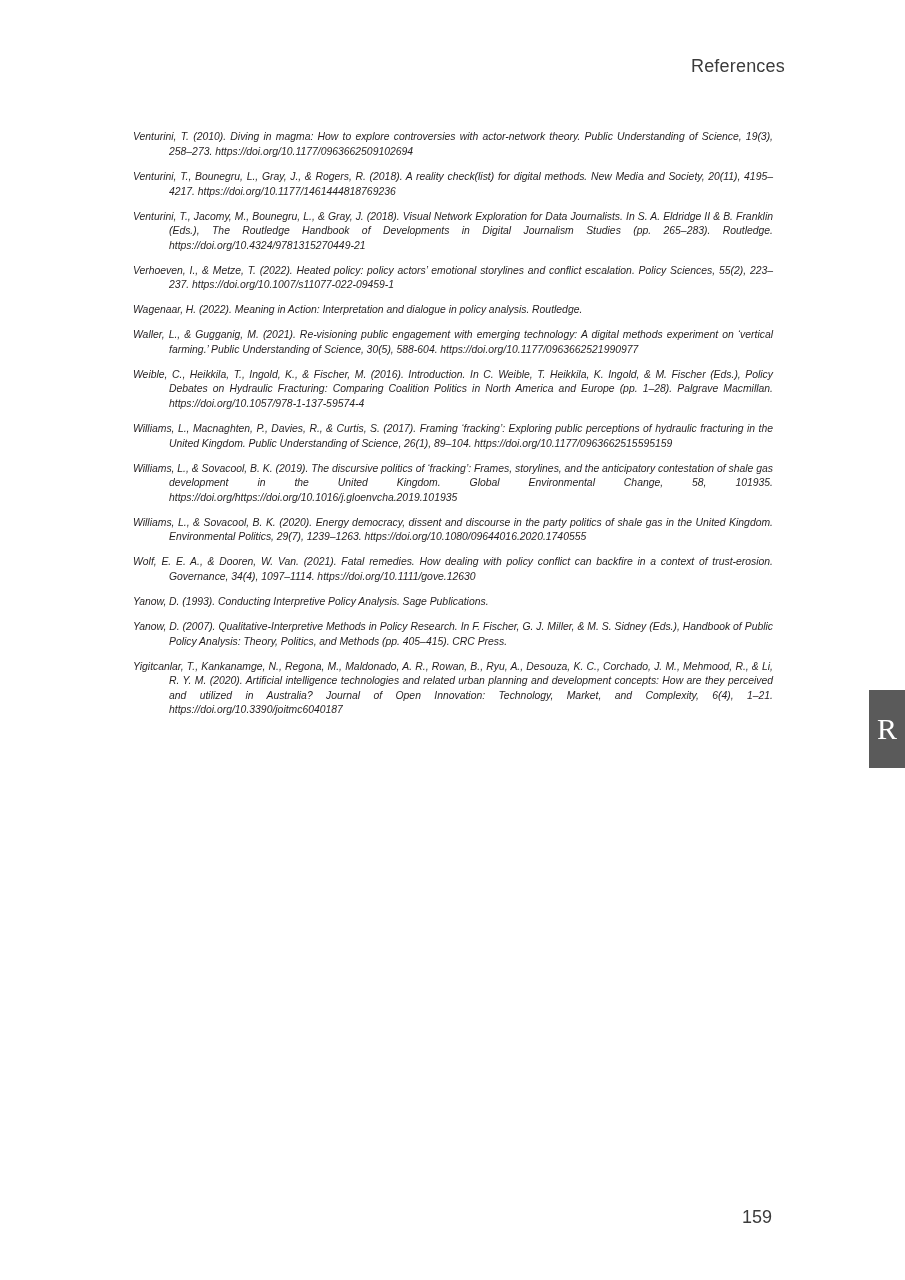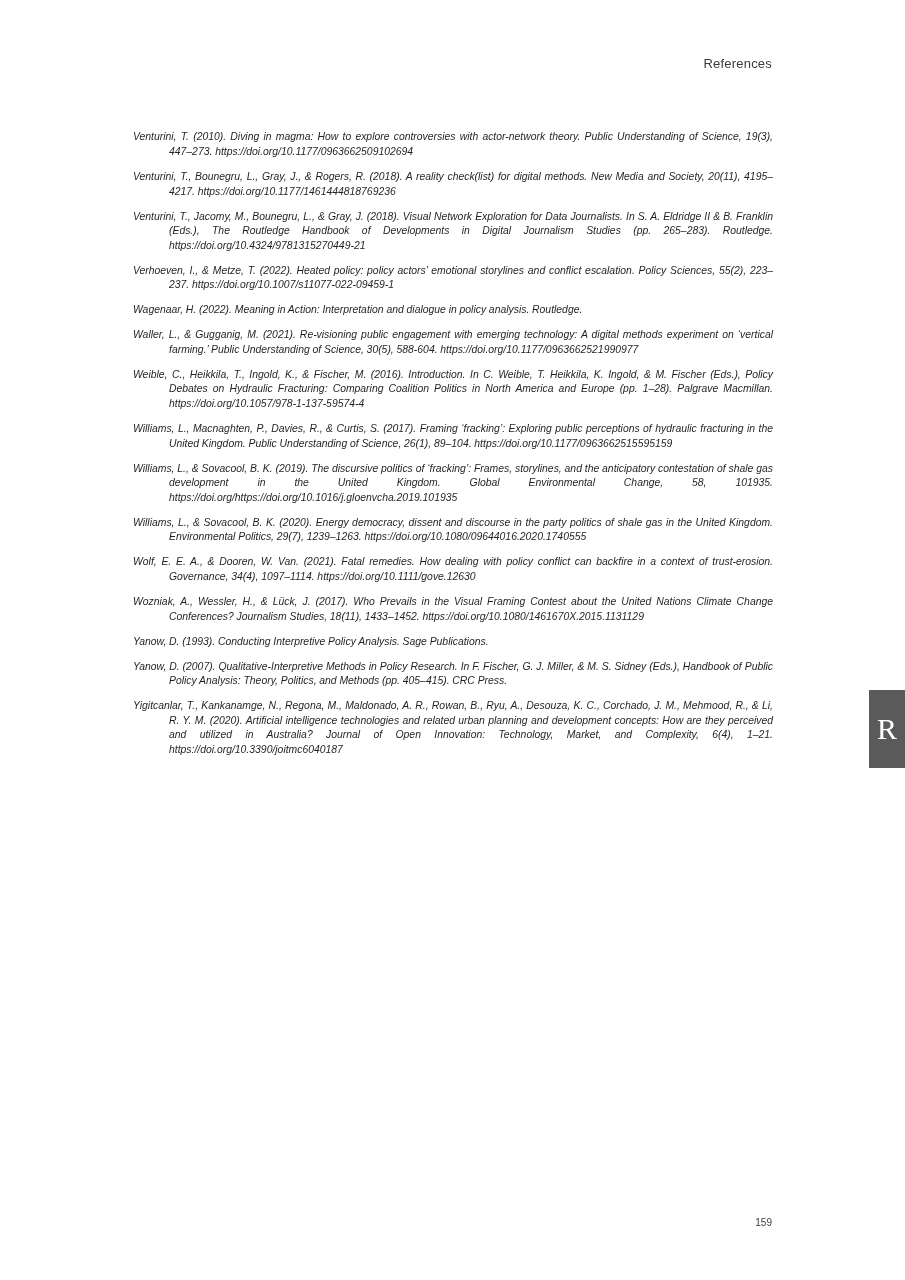--- a/index.html
+++ b/index.html
@@ -16,22 +16,22 @@
     overflow: hidden;
   }
   .page {
     position: relative;
     width: 905px;
     height: 1280px;
   }
   .header {
     position: absolute;
     top: 56px;
-    right: 133px;
-    font-size: 13px;
+    right: 120px;
+    font-size: 18px;
     color: #3b3b3b;
     letter-spacing: 0.2px;
   }
   .refs {
     position: absolute;
     top: 120px;
     left: 133px;
     width: 640px;
   }
   .ref {
@@ -59,44 +59,43 @@
     justify-content: center;
     font-size: 30px;
     font-family: "Liberation Serif", serif;
     font-weight: 300;
     line-height: 1;
   }
   .page-number {
     position: absolute;
     bottom: 52px;
     right: 133px;
-    font-size: 10px;
+    font-size: 18px;
     color: #3b3b3b;
   }
 </style>
 </head>
 <body>
 
 <div class="page">
 
   <div class="header">References</div>
 
   <div class="refs">
-      <p class="ref">Venturini, T. (2010). Diving in magma: How to explore controversies with actor-network theory. Public Understanding of Science, 19(3), 447–273. https://doi.org/10.1177/0963662509102694</p>
+      <p class="ref">Venturini, T. (2010). Diving in magma: How to explore controversies with actor-network theory. Public Understanding of Science, 19(3), 258–273. https://doi.org/10.1177/0963662509102694</p>
       <p class="ref">Venturini, T., Bounegru, L., Gray, J., &amp; Rogers, R. (2018). A reality check(list) for digital methods. New Media and Society, 20(11), 4195–4217. https://doi.org/10.1177/1461444818769236</p>
       <p class="ref">Venturini, T., Jacomy, M., Bounegru, L., &amp; Gray, J. (2018). Visual Network Exploration for Data Journalists. In S. A. Eldridge II &amp; B. Franklin (Eds.), The Routledge Handbook of Developments in Digital Journalism Studies (pp. 265–283). Routledge. https://doi.org/10.4324/9781315270449-21</p>
       <p class="ref">Verhoeven, I., &amp; Metze, T. (2022). Heated policy: policy actors’ emotional storylines and conflict escalation. Policy Sciences, 55(2), 223–237. https://doi.org/10.1007/s11077-022-09459-1</p>
       <p class="ref">Wagenaar, H. (2022). Meaning in Action: Interpretation and dialogue in policy analysis. Routledge.</p>
       <p class="ref">Waller, L., &amp; Gugganig, M. (2021). Re-visioning public engagement with emerging technology: A digital methods experiment on ‘vertical farming.’ Public Understanding of Science, 30(5), 588-604. https://doi.org/10.1177/0963662521990977</p>
       <p class="ref">Weible, C., Heikkila, T., Ingold, K., &amp; Fischer, M. (2016). Introduction. In C. Weible, T. Heikkila, K. Ingold, &amp; M. Fischer (Eds.), Policy Debates on Hydraulic Fracturing: Comparing Coalition Politics in North America and Europe (pp. 1–28). Palgrave Macmillan. https://doi.org/10.1057/978-1-137-59574-4</p>
       <p class="ref">Williams, L., Macnaghten, P., Davies, R., &amp; Curtis, S. (2017). Framing ‘fracking’: Exploring public perceptions of hydraulic fracturing in the United Kingdom. Public Understanding of Science, 26(1), 89–104. https://doi.org/10.1177/0963662515595159</p>
       <p class="ref">Williams, L., &amp; Sovacool, B. K. (2019). The discursive politics of ‘fracking’: Frames, storylines, and the anticipatory contestation of shale gas development in the United Kingdom. Global Environmental Change, 58, 101935. https://doi.org/https://doi.org/10.1016/j.gloenvcha.2019.101935</p>
       <p class="ref">Williams, L., &amp; Sovacool, B. K. (2020). Energy democracy, dissent and discourse in the party politics of shale gas in the United Kingdom. Environmental Politics, 29(7), 1239–1263. https://doi.org/10.1080/09644016.2020.1740555</p>
       <p class="ref">Wolf, E. E. A., &amp; Dooren, W. Van. (2021). Fatal remedies. How dealing with policy conflict can backfire in a context of trust-erosion. Governance, 34(4), 1097–1114. https://doi.org/10.1111/gove.12630</p>
-      <p class="ref">Wozniak, A., Wessler, H., &amp; Lück, J. (2017). Who Prevails in the Visual Framing Contest about the United Nations Climate Change Conferences? Journalism Studies, 18(11), 1433–1452. https://doi.org/10.1080/1461670X.2015.1131129</p>
       <p class="ref">Yanow, D. (1993). Conducting Interpretive Policy Analysis. Sage Publications.</p>
       <p class="ref">Yanow, D. (2007). Qualitative-Interpretive Methods in Policy Research. In F. Fischer, G. J. Miller, &amp; M. S. Sidney (Eds.), Handbook of Public Policy Analysis: Theory, Politics, and Methods (pp. 405–415). CRC Press.</p>
       <p class="ref">Yigitcanlar, T., Kankanamge, N., Regona, M., Maldonado, A. R., Rowan, B., Ryu, A., Desouza, K. C., Corchado, J. M., Mehmood, R., &amp; Li, R. Y. M. (2020). Artificial intelligence technologies and related urban planning and development concepts: How are they perceived and utilized in Australia? Journal of Open Innovation: Technology, Market, and Complexity, 6(4), 1–21. https://doi.org/10.3390/joitmc6040187</p>
     </div>
 
   <div class="tab-marker">
     <span>R</span>
   </div>
 
   <div class="page-number">159</div>

